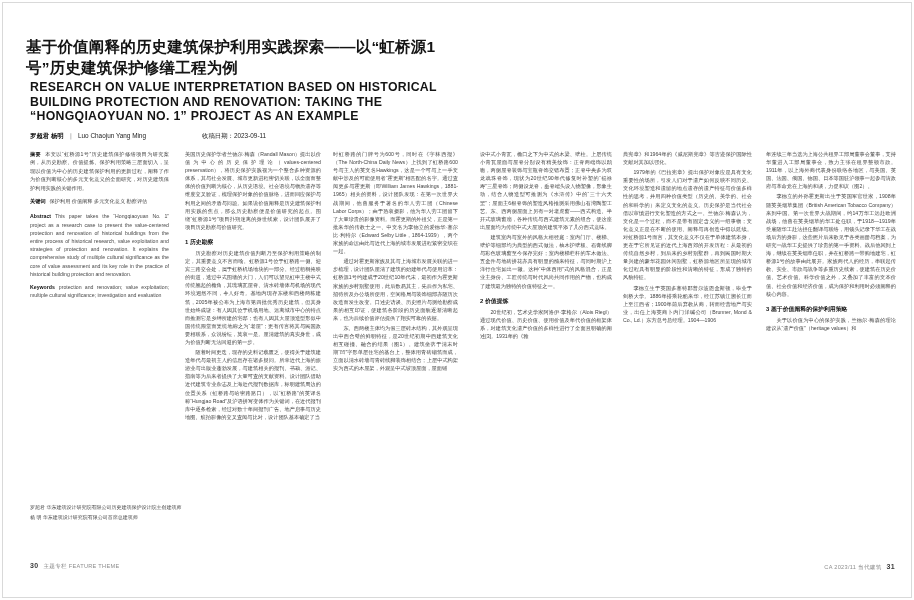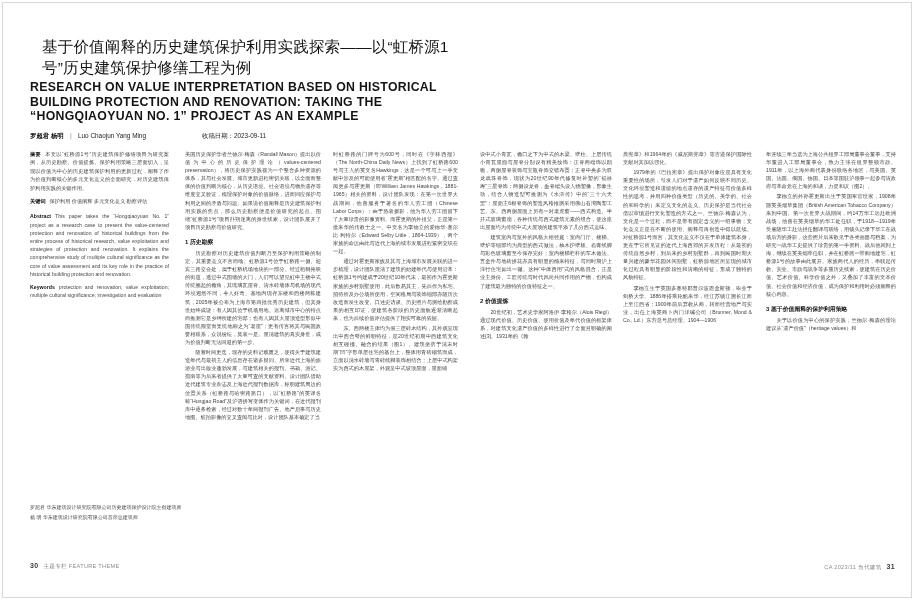--- a/index.html
+++ b/index.html
@@ -6,22 +6,22 @@
   body{
     width:914px;height:600px;position:relative;overflow:hidden;
     background:#ffffff;
     font-family:"Liberation Sans","DejaVu Sans",sans-serif;
     color:#3c3c3c;
   }
   .frame{position:absolute;inset:2px;border:1px solid #d9d9d9;pointer-events:none;}
 
   
   .title-zh{
-    position:absolute;left:42px;top:37px;width:428px;
-    font-size:15.5px;line-height:20.5px;font-weight:normal;color:#141414;
+    position:absolute;left:26px;top:37px;width:428px;
+    font-size:15.5px;line-height:20.5px;font-weight:bold;color:#141414;
     letter-spacing:.2px;
   }
   .title-en{
     position:absolute;left:30px;top:80px;width:430px;
     font-size:12.3px;line-height:14.6px;font-weight:bold;color:#141414;
     letter-spacing:.3px;
   }
   .byline{
     position:absolute;left:30px;top:132px;width:430px;
     font-size:6.4px;color:#222;

